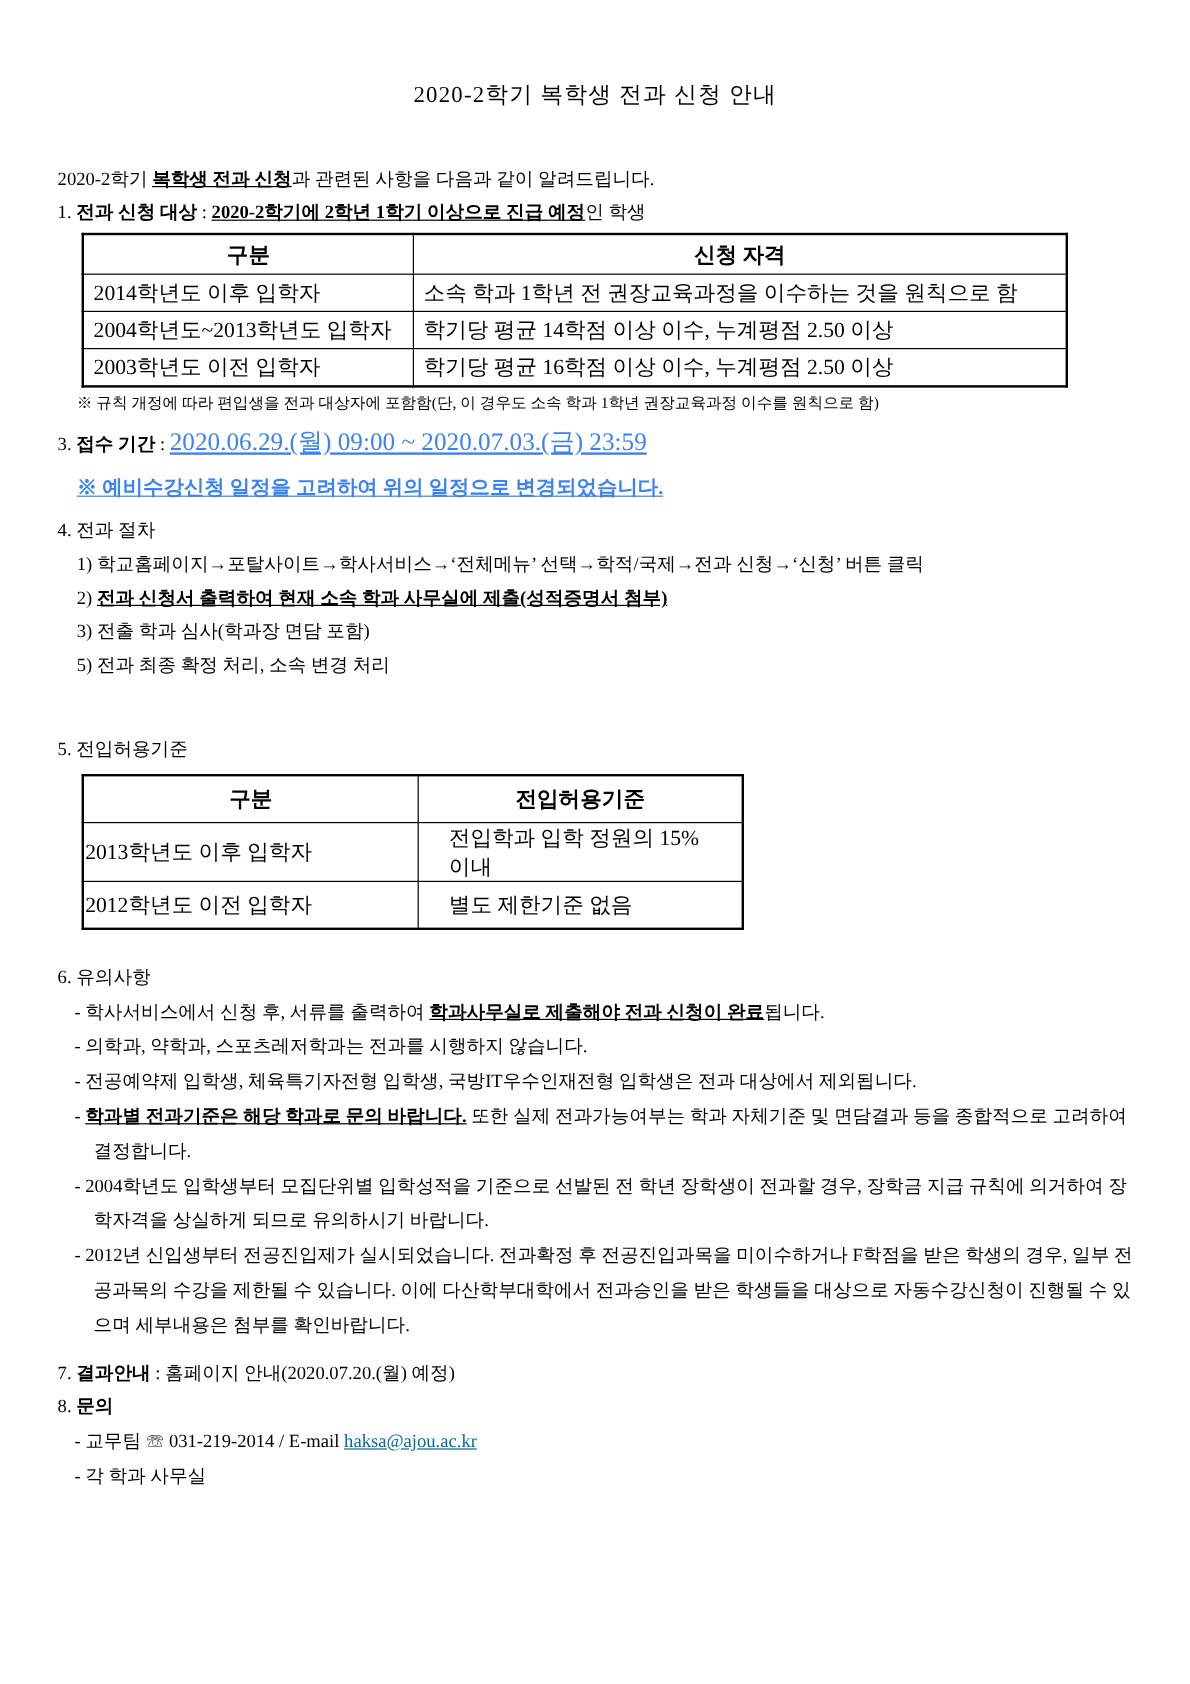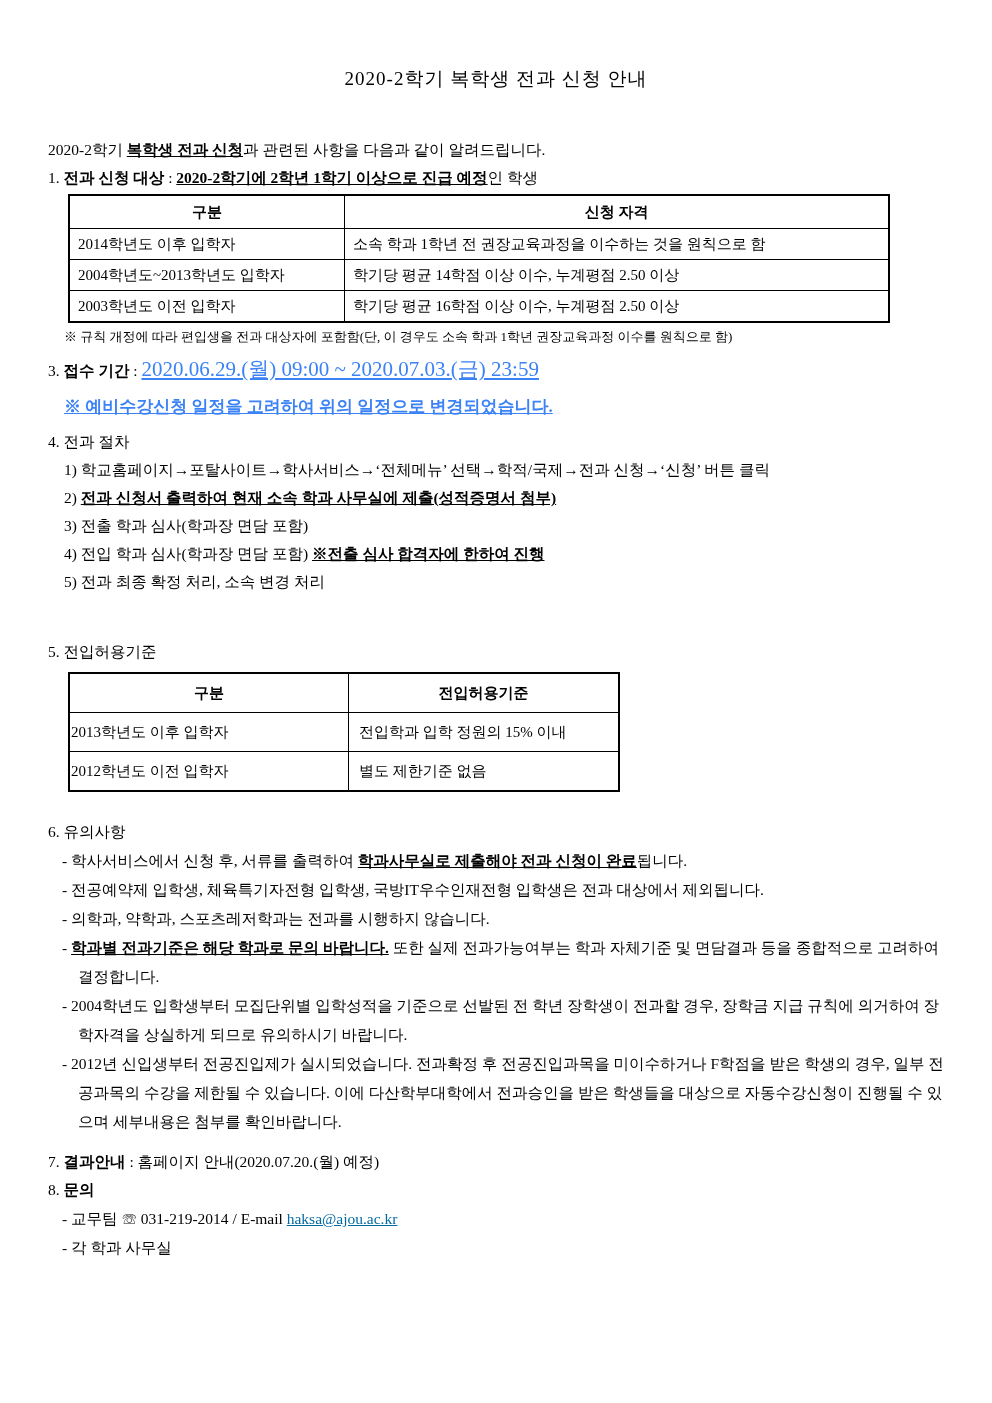--- a/index.html
+++ b/index.html
@@ -39,33 +39,33 @@
   [data-name="section-4-heading"]    { margin-top:6px; }
   [data-name="section-5-heading"]    { margin-top:42px; }
   [data-name="admission-table"]      { margin-top:6px; }
   [data-name="section-6-heading"]    { margin-top:26px; }
   [data-name="section-7-heading"]    { margin-top:12px; }
 
   .step   { padding-left:16px; }
   .bullet { padding-left:30px; text-indent:-16px; line-height:29px; }
 
   table { border-collapse:collapse; margin-left:20px; border:2px solid #000; }
-  th, td { border:1px solid #000; font-size:15px; }
+  th, td { border:1px solid #000; font-size:18px; }
   th { font-weight:bold; text-align:center; }
 
   table.t1 { width:822px; }
   .t1 th, .t1 td { height:30px; }
   .t1 .c1 { width:258px; }
   .t1 td  { padding:0 8px; text-align:left; }
 
   table.t2 { width:552px; }
   .t2 th, .t2 td { height:36px; }
   .t2 .c1 { width:276px; }
   .t2 td.c1 { text-align:left; }
-  .t2 td.c2 { padding:0 10px; text-align:left; }
+  .t2 td.c2 { padding:0 25px; text-align:left; }
 </style>
 </head>
 <body>
 
 <div class="page" data-name="document-page">
 
   <h1 class="doc-title" data-name="page-title">2020-2학기 복학생 전과 신청 안내</h1>
 
   <p data-name="intro-paragraph"><span class="" data-name="text-run">2020-2학기 </span><span class="b u" data-name="text-run">복학생 전과 신청</span><span class="" data-name="text-run">과 관련된 사항을 다음과 같이 알려드립니다.</span></p>
 
@@ -96,21 +96,20 @@
   <p class="step" data-name="table1-note"><span class="sm" data-name="text-run">※ 규칙 개정에 따라 편입생을 전과 대상자에 포함함(단, 이 경우도 소속 학과 1학년 권장교육과정 이수를 원칙으로 함)</span></p>
 
   <p data-name="section-3-heading"><span class="" data-name="text-run">3. </span><span class="b" data-name="text-run">접수 기간</span><span class="" data-name="text-run"> : </span><span class="red big u" data-name="text-run">2020.06.29.(월) 09:00 ~ 2020.07.03.(금) 23:59</span></p>
 
   <p data-name="schedule-change-note"><span class="red mid b u" data-name="text-run">※ 예비수강신청 일정을 고려하여 위의 일정으로 변경되었습니다.</span></p>
 
   <p data-name="section-4-heading"><span class="" data-name="text-run">4. 전과 절차</span></p>
   <p class="step" data-name="step-1"><span class="" data-name="text-run">1) 학교홈페이지→포탈사이트→학사서비스→‘전체메뉴’ 선택→학적/국제→전과 신청→‘신청’ 버튼 클릭</span></p>
   <p class="step" data-name="step-2"><span class="" data-name="text-run">2) </span><span class="b u" data-name="text-run">전과 신청서 출력하여 현재 소속 학과 사무실에 제출(성적증명서 첨부)</span></p>
   <p class="step" data-name="step-3"><span class="" data-name="text-run">3) 전출 학과 심사(학과장 면담 포함)</span></p>
-  <p class="step" data-name="step-4"><span class="" data-name="text-run">4) 전입 학과 심사(학과장 면담 포함) </span><span class="b u" data-name="text-run">※전출 심사 합격자에 한하여 진행</span></p>
   <p class="step" data-name="step-5"><span class="" data-name="text-run">5) 전과 최종 확정 처리, 소속 변경 처리</span></p>
 
   <p data-name="section-5-heading"><span class="" data-name="text-run">5. 전입허용기준</span></p>
 
   <table class="t2" data-name="admission-table">
     <tbody>
         <tr data-name="table-header-row">
       <th class="c1" data-name="column-header">구분</th>
       <th data-name="column-header">전입허용기준</th>
     </tr>
@@ -120,22 +119,22 @@
     </tr>
     <tr data-name="table-row">
       <td class="c1" data-name="table-cell">2012학년도 이전 입학자</td>
       <td class="c2" data-name="table-cell">별도 제한기준 없음</td>
     </tr>
   </tbody>
     </table>
 
   <p data-name="section-6-heading"><span class="" data-name="text-run">6. 유의사항</span></p>
   <p class="bullet" data-name="notice-bullet-1"><span class="" data-name="text-run">- 학사서비스에서 신청 후, 서류를 출력하여 </span><span class="b u" data-name="text-run">학과사무실로 제출해야 전과 신청이 완료</span><span class="" data-name="text-run">됩니다.</span></p>
+  <p class="bullet" data-name="notice-bullet-2"><span class="" data-name="text-run">- 의학과, 약학과, 스포츠레저학과는 전과를 시행하지 않습니다.</span></p>
   <p class="bullet" data-name="notice-bullet-3"><span class="" data-name="text-run">- 전공예약제 입학생, 체육특기자전형 입학생, 국방IT우수인재전형 입학생은 전과 대상에서 제외됩니다.</span></p>
-  <p class="bullet" data-name="notice-bullet-2"><span class="" data-name="text-run">- 의학과, 약학과, 스포츠레저학과는 전과를 시행하지 않습니다.</span></p>
   <p class="bullet" data-name="notice-bullet-4"><span class="" data-name="text-run">- </span><span class="b u" data-name="text-run">학과별 전과기준은 해당 학과로 문의 바랍니다.</span><span class="" data-name="text-run"> 또한 실제 전과가능여부는 학과 자체기준 및 면담결과 등을 종합적으로 고려하여 결정합니다.</span></p>
   <p class="bullet" data-name="notice-bullet-5"><span class="" data-name="text-run">- 2004학년도 입학생부터 모집단위별 입학성적을 기준으로 선발된 전 학년 장학생이 전과할 경우, 장학금 지급 규칙에 의거하여 장학자격을 상실하게 되므로 유의하시기 바랍니다.</span></p>
   <p class="bullet" data-name="notice-bullet-6"><span class="" data-name="text-run">- 2012년 신입생부터 전공진입제가 실시되었습니다. 전과확정 후 전공진입과목을 미이수하거나 F학점을 받은 학생의 경우, 일부 전공과목의 수강을 제한될 수 있습니다. 이에 다산학부대학에서 전과승인을 받은 학생들을 대상으로 자동수강신청이 진행될 수 있으며 세부내용은 첨부를 확인바랍니다.</span></p>
 
   <p data-name="section-7-heading"><span class="" data-name="text-run">7. </span><span class="b" data-name="text-run">결과안내</span><span class="" data-name="text-run"> : 홈페이지 안내(2020.07.20.(월) 예정)</span></p>
   <p data-name="section-8-heading"><span class="" data-name="text-run">8. </span><span class="b" data-name="text-run">문의</span></p>
   <p class="bullet" data-name="contact-phone-email"><span class="" data-name="text-run">- 교무팀 ☏ 031-219-2014 / E-mail </span><a class="link" data-name="email-link">haksa@ajou.ac.kr</a></p>
   <p class="bullet" data-name="contact-dept-office"><span class="" data-name="text-run">- 각 학과 사무실</span></p>
 
 </div>

